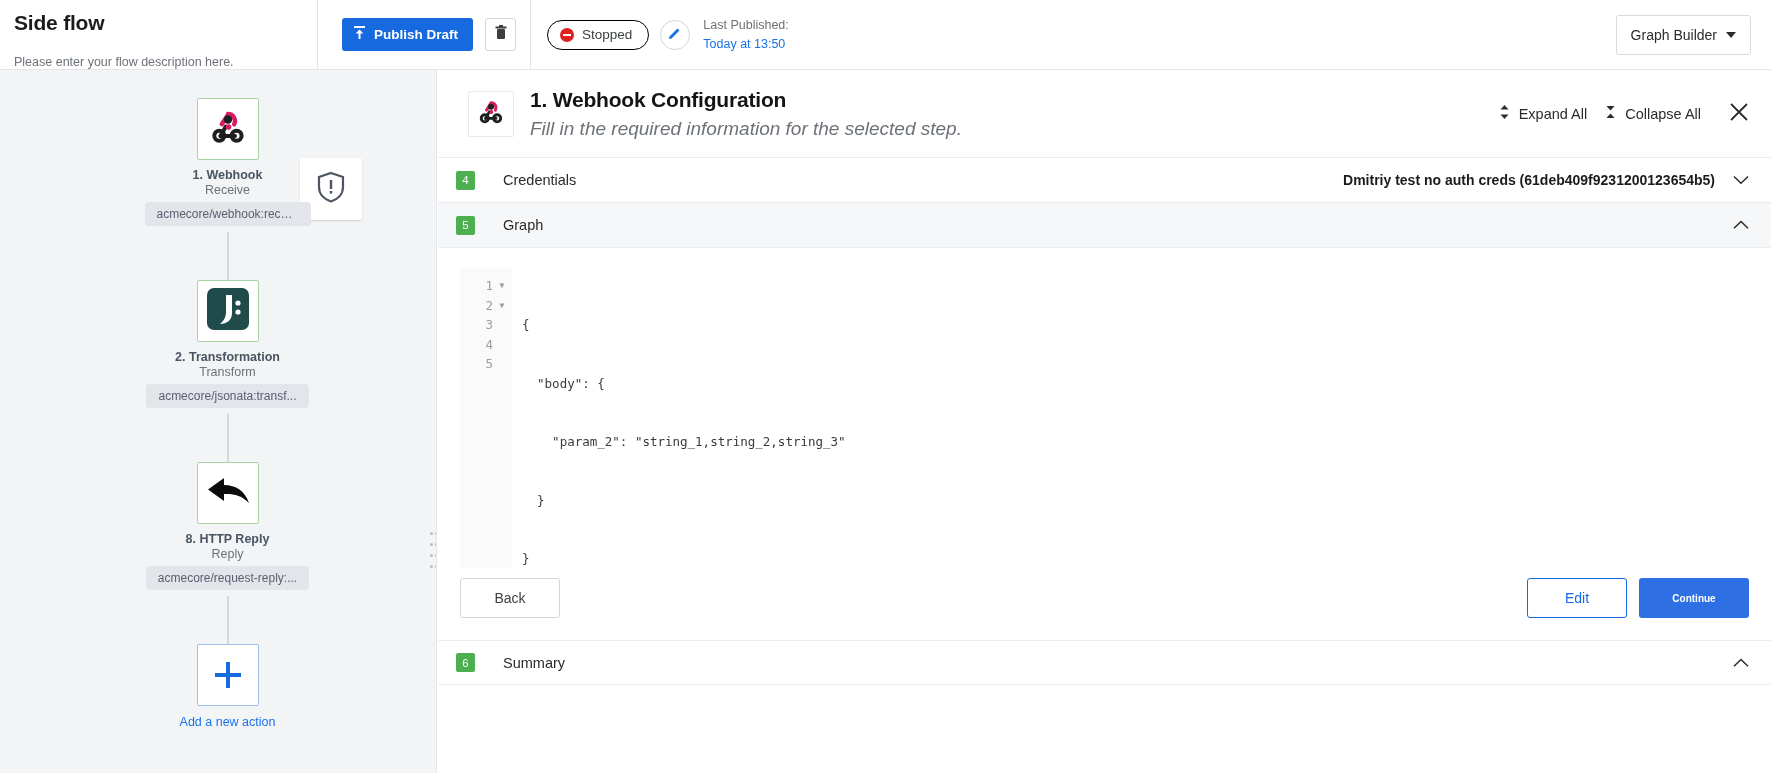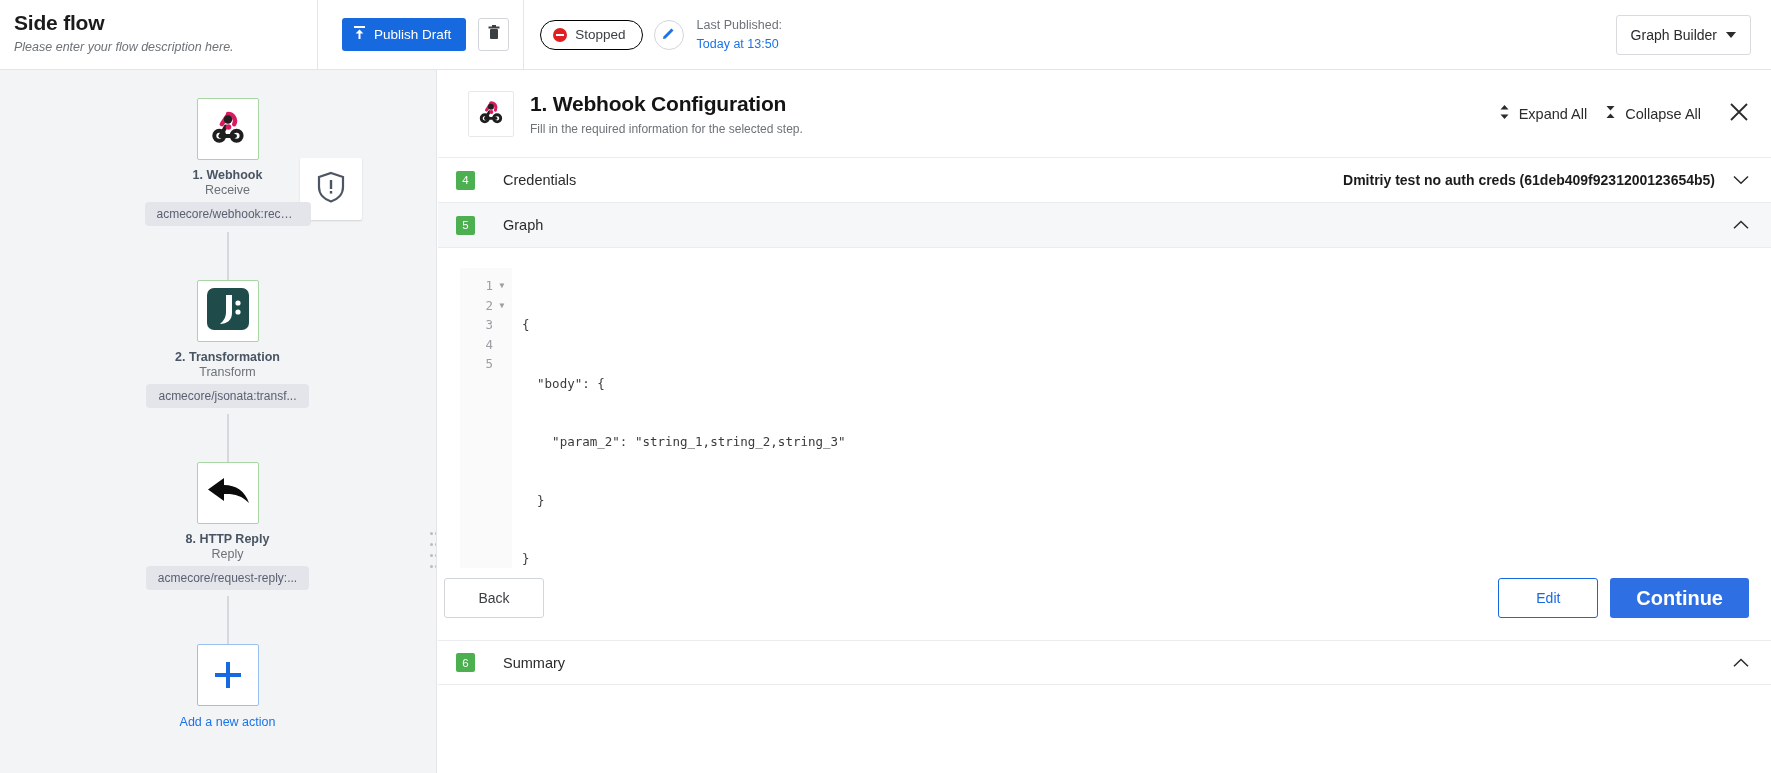--- a/index.html
+++ b/index.html
@@ -22,31 +22,31 @@
   .brand-block {
     width: 318px; flex: 0 0 318px;
     padding: 10px 0 0 14px;
     border-right: 1px solid #e3e5e8;
   }
   .flow-title {
     font-size: 21px; font-weight: bold; color: #1b1b1b;
     letter-spacing: -0.2px; line-height: 26px;
   }
   .flow-desc {
-    font-size: 12.5px; color: #6d7278; margin-top: 3px; line-height: 16px; font-style: italic;
+    font-size: 12.5px; color: #6d7278; margin-top: 18px; line-height: 16px;
   }
   .topbar-actions {
     display: flex; align-items: center; gap: 12px;
     padding: 0 14px 0 24px;
     border-right: 1px solid #e3e5e8;
   }
   .btn-publish {
     background: #1769e0; color: #fff; border: none; border-radius: 3px;
     height: 33px; padding: 0 15px 0 11px;
-    font-size: 13.5px; font-weight: normal;
+    font-size: 13.5px; font-weight: bold;
     display: inline-flex; align-items: center; gap: 8px;
     cursor: pointer; font-family: inherit;
   }
   .btn-icon-square {
     width: 31px; height: 33px; border: 1px solid #d2d5da; border-radius: 3px;
     background: #fff; display: inline-flex; align-items: center; justify-content: center;
     cursor: pointer;
   }
   .status-area {
     display: flex; align-items: center; gap: 11px;
@@ -158,21 +158,21 @@
     display: flex; align-items: center; padding: 0 22px 0 30px;
     position: relative;
   }
   .panel-head-icon {
     width: 46px; height: 46px; border: 1px solid #e7e8ea; border-radius: 2px;
     background: #fff; display: flex; align-items: center; justify-content: center;
     flex: 0 0 46px;
   }
   .panel-head-text { margin-left: 16px; }
   .panel-title { font-size: 21px; font-weight: bold; color: #141414; letter-spacing: -.2px; }
-  .panel-sub { font-size: 12px; color: #6d7278; margin-top: 6px; }
+  .panel-sub { font-size: 19px; color: #6d7278; margin-top: 6px; font-style: italic; }
   .panel-head-actions {
     margin-left: auto; display: flex; align-items: center; gap: 18px;
     font-size: 14.5px; color: #2b2b2b;
   }
   .head-action { display: inline-flex; align-items: center; gap: 9px; cursor: pointer; }
   .close-x { cursor: pointer; padding-left: 10px; }
 
   
   .acc-row {
     height: 45px; display: flex; align-items: center;
@@ -209,37 +209,37 @@
   }
   .fold {
     font-size: 8px; color: #9aa0a6; width: 8px; text-align: center;
   }
   .code {
     flex: 1 1 auto; padding-top: 8px; padding-left: 10px;
     color: #3b3b3b; white-space: pre;
     line-height: 19.5px;
   }
   .btn-row {
-    display: flex; align-items: center; padding: 10px 22px 22px 6px;
+    display: flex; align-items: center; padding: 10px 22px 22px 22px;
   }
   .btn-outline-gray {
     height: 40px; min-width: 100px; padding: 0 24px;
     border: 1px solid #d2d5da; background: #fff; border-radius: 3px;
     font-size: 14px; color: #3c4043; cursor: pointer; font-family: inherit;
   }
   .btn-right-group { margin-left: auto; display: flex; gap: 12px; }
   .btn-outline-blue {
     height: 40px; min-width: 100px; padding: 0 30px;
     border: 1px solid #1769e0; background: #fff; border-radius: 3px;
     font-size: 14px; color: #1769e0; cursor: pointer; font-family: inherit;
   }
   .btn-primary {
     height: 40px; min-width: 110px; padding: 0 26px;
     border: none; background: #2f6fe4; border-radius: 3px;
-    font-size: 20px; font-weight: bold; color: #fff; cursor: pointer; font-family: inherit;
+    font-size: 10px; font-weight: bold; color: #fff; cursor: pointer; font-family: inherit;
   }
   .acc-row.top-border { border-top: 1px solid #ebecee; }
 </style>
 </head>
 <body>
 
 <div class="topbar">
 
   <div class="brand-block">
     <div class="flow-title">Side flow</div>

